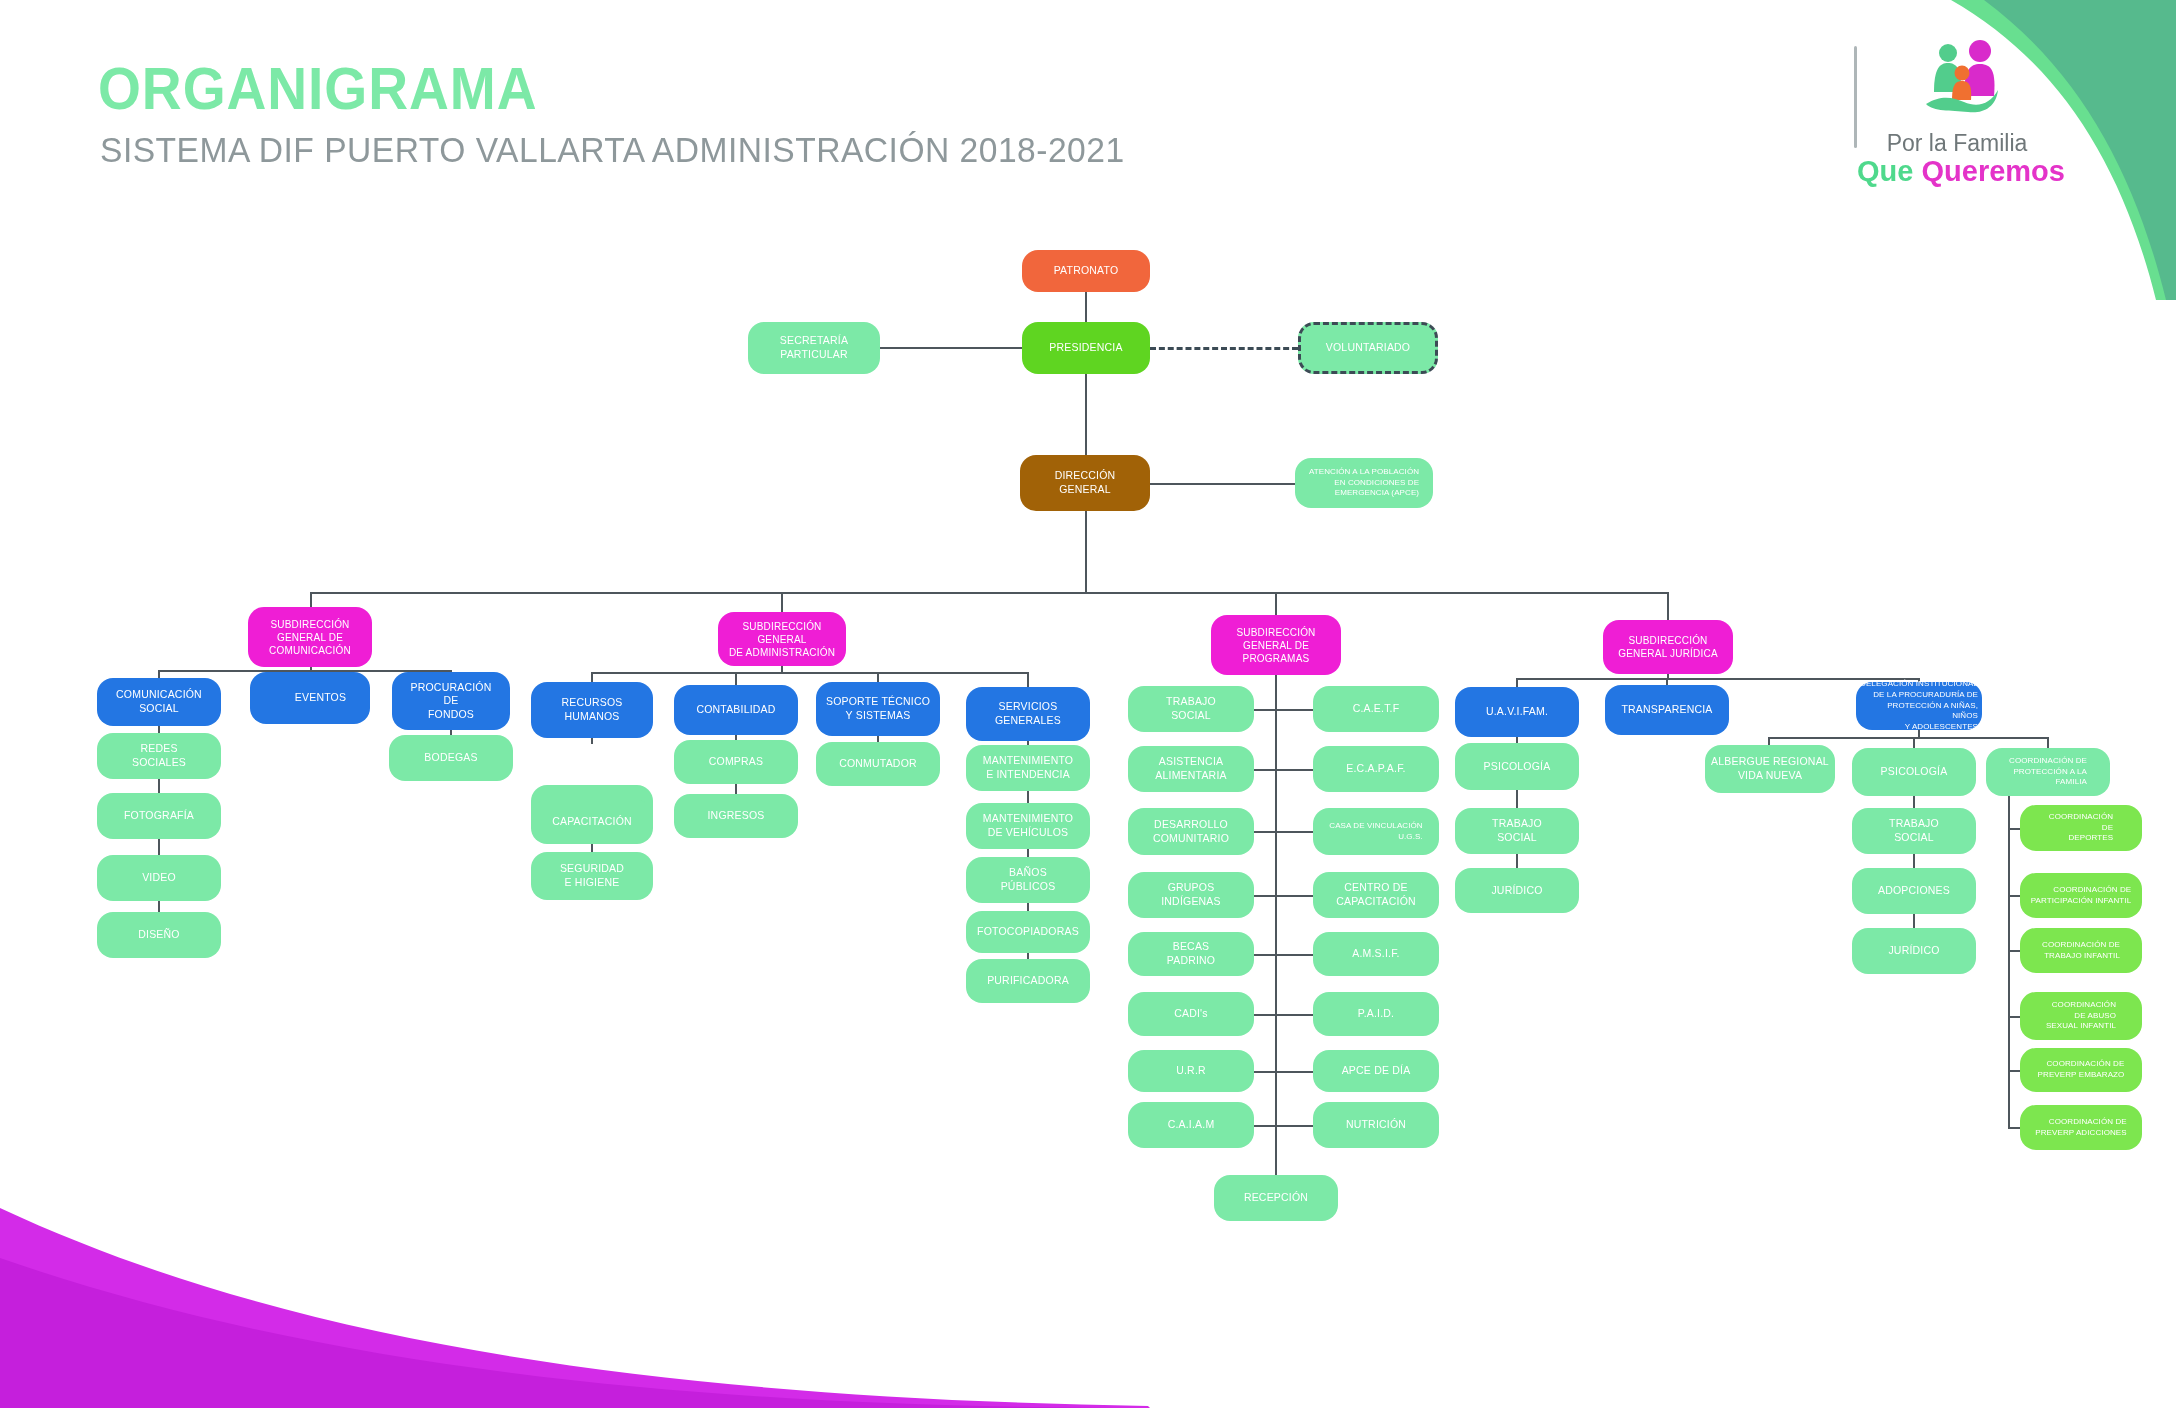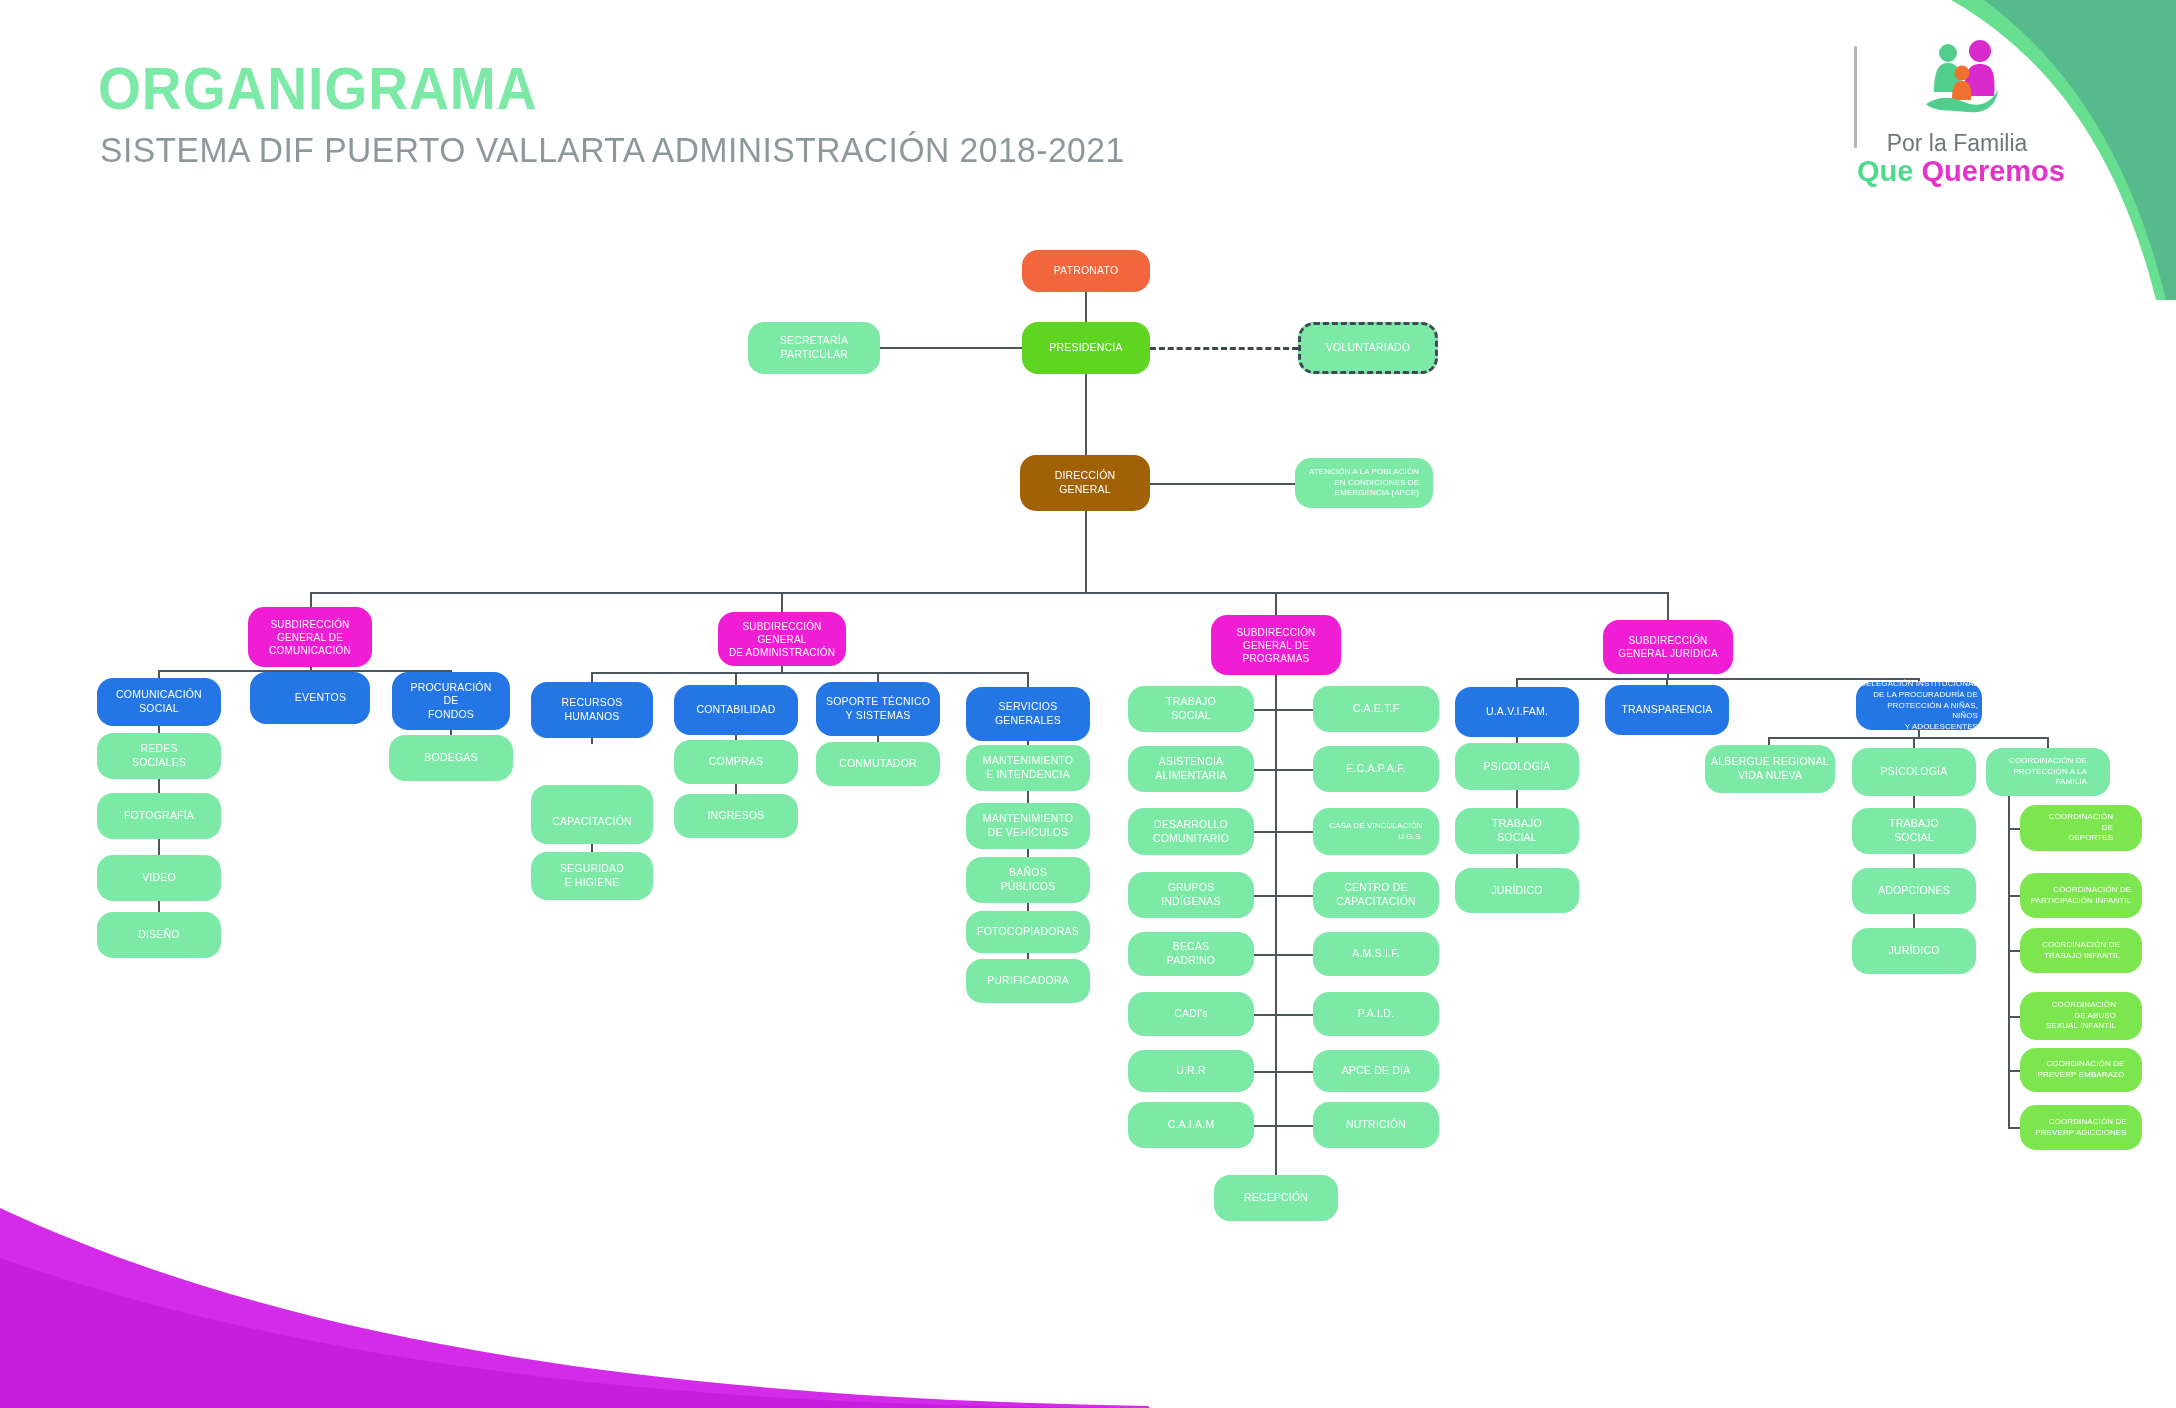--- a/index.html
+++ b/index.html
@@ -161,21 +161,21 @@
       <div class="conn" style="left: 1913px; top: 914px; width: 2px; height: 14px;"></div>
       <div class="conn" style="left: 2008px; top: 796px; width: 2px; height: 333px;"></div>
       <div class="conn" style="left: 2008px; top: 828px; width: 12px; height: 2px;"></div>
       <div class="conn" style="left: 2008px; top: 895px; width: 12px; height: 2px;"></div>
       <div class="conn" style="left: 2008px; top: 950px; width: 12px; height: 2px;"></div>
       <div class="conn" style="left: 2008px; top: 1016px; width: 12px; height: 2px;"></div>
       <div class="conn" style="left: 2008px; top: 1070px; width: 12px; height: 2px;"></div>
       <div class="conn" style="left: 2008px; top: 1127px; width: 12px; height: 2px;"></div>
       <div class="node orange" style="left: 1022px; top: 250px; width: 128px; height: 42px;">PATRONATO</div>
       <div class="node lime" style="left: 1022px; top: 322px; width: 128px; height: 52px;">PRESIDENCIA</div>
-      <div class="node mint" style="left: 748px; top: 322px; width: 132px; height: 52px; text-align: right;">SECRETARÍA
+      <div class="node mint" style="left: 748px; top: 322px; width: 132px; height: 52px;">SECRETARÍA
 PARTICULAR</div>
       <div class="node mint-dashed" style="left: 1298px; top: 322px; width: 140px; height: 52px;">VOLUNTARIADO</div>
       <div class="node navy" style="left: 1020px; top: 455px; width: 130px; height: 56px;">DIRECCIÓN
 GENERAL</div>
       <div class="node mint sm" style="left: 1295px; top: 458px; width: 138px; height: 50px;">ATENCIÓN A LA POBLACIÓN
 EN CONDICIONES DE
 EMERGENCIA (APCE)</div>
       <div class="node magenta" style="left: 248px; top: 607px; width: 124px; height: 60px;">SUBDIRECCIÓN
 GENERAL DE
 COMUNICACIÓN</div>

